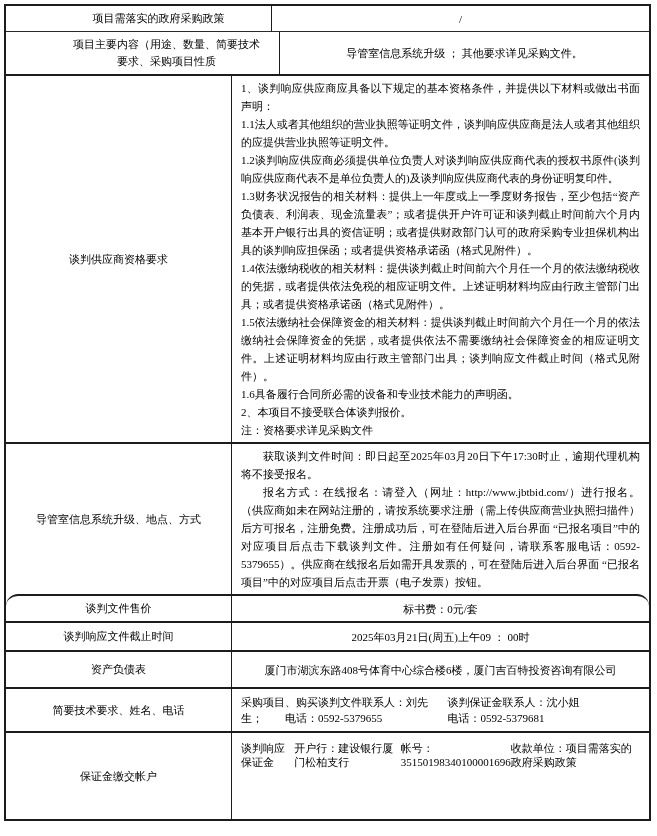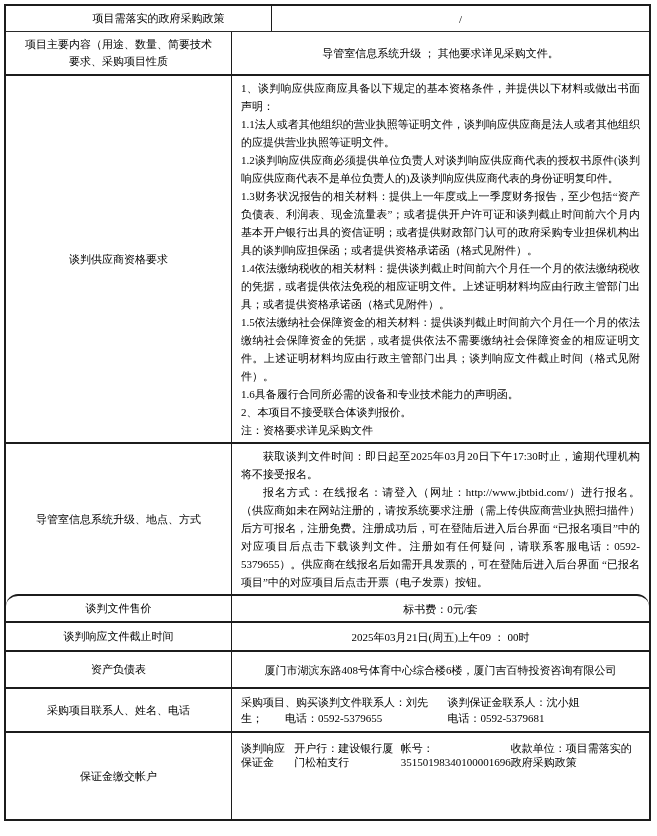--- a/index.html
+++ b/index.html
@@ -31,21 +31,21 @@
   }
   
   .content.justify p{text-align:justify;text-justify:inter-character;}
   .content.indent p{text-indent:2em;}
   
   .content.left{display:flex;flex-direction:row;justify-content:center;}
   .content.left p{margin:2px 0;line-height:16px;}
   .content.loose p{margin:5px 0;line-height:14px;}
   
   .r0{min-height:24px;}
-  .r1{min-height:34px;}
+  .r1{min-height:34px;padding-left:48px;}
   .r2{min-height:320px;}
   .r3{min-height:146px;}
   .r4{min-height:25px;border-radius:12px;}
   .r5{min-height:27px;justify-content:flex-end;}
   .r6{min-height:35px;}
   .r7{min-height:40px;}
   .r8{min-height:86px;}
 </style>
 </head>
 <body>
@@ -104,21 +104,21 @@
   </div>
 
   <div class="row r6">
     <div class="cell label">资产负债表</div>
     <div class="cell content center">
         <p>厦门市湖滨东路408号体育中心综合楼6楼，厦门吉百特投资咨询有限公司</p>
       </div>
   </div>
 
   <div class="row r7">
-    <div class="cell label">采购项目联系人、姓名、电话</div>
+    <div class="cell label">简要技术要求、姓名、电话</div>
     <div class="cell content left">
         <p>采购项目、购买谈判文件联系人：刘先生；　　电话：0592-5379655</p>
         <p>谈判保证金联系人：沈小姐　　　　　　　电话：0592-5379681</p>
       </div>
   </div>
 
   <div class="row r8">
     <div class="cell label">保证金缴交帐户</div>
     <div class="cell content left loose">
         <p>谈判响应保证金</p>

